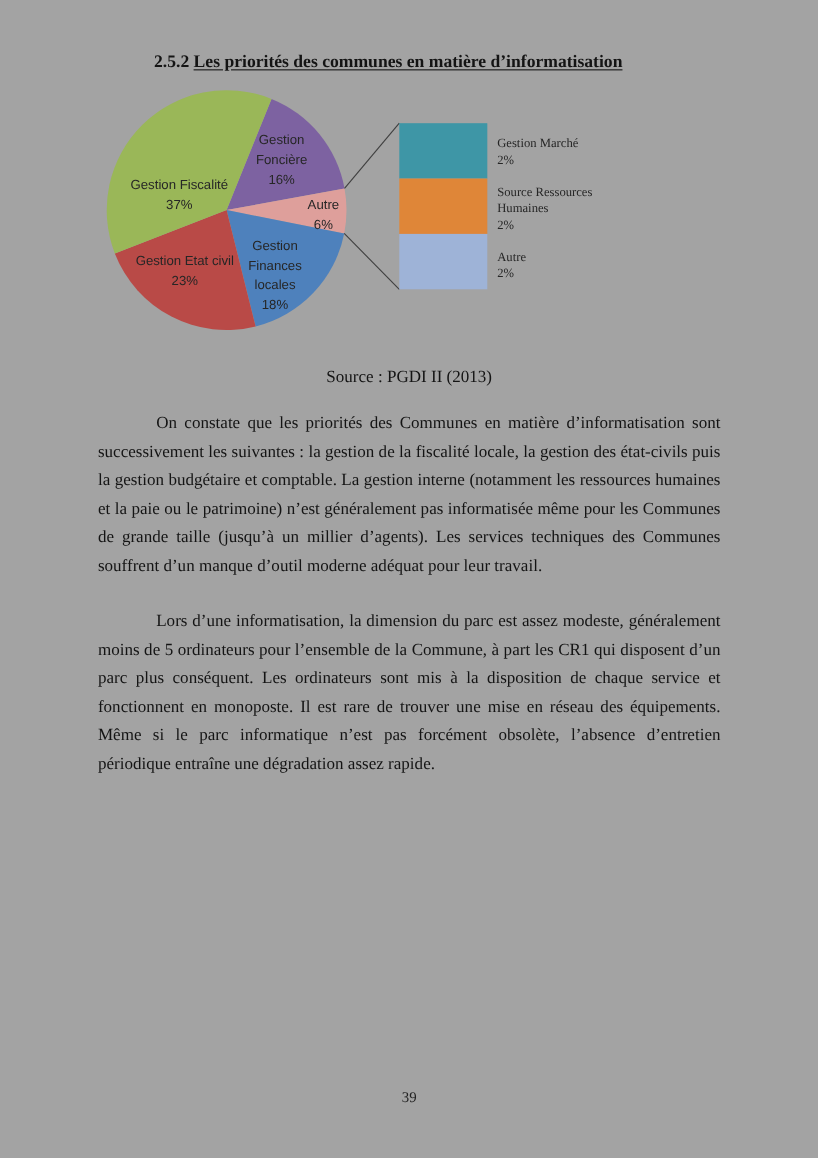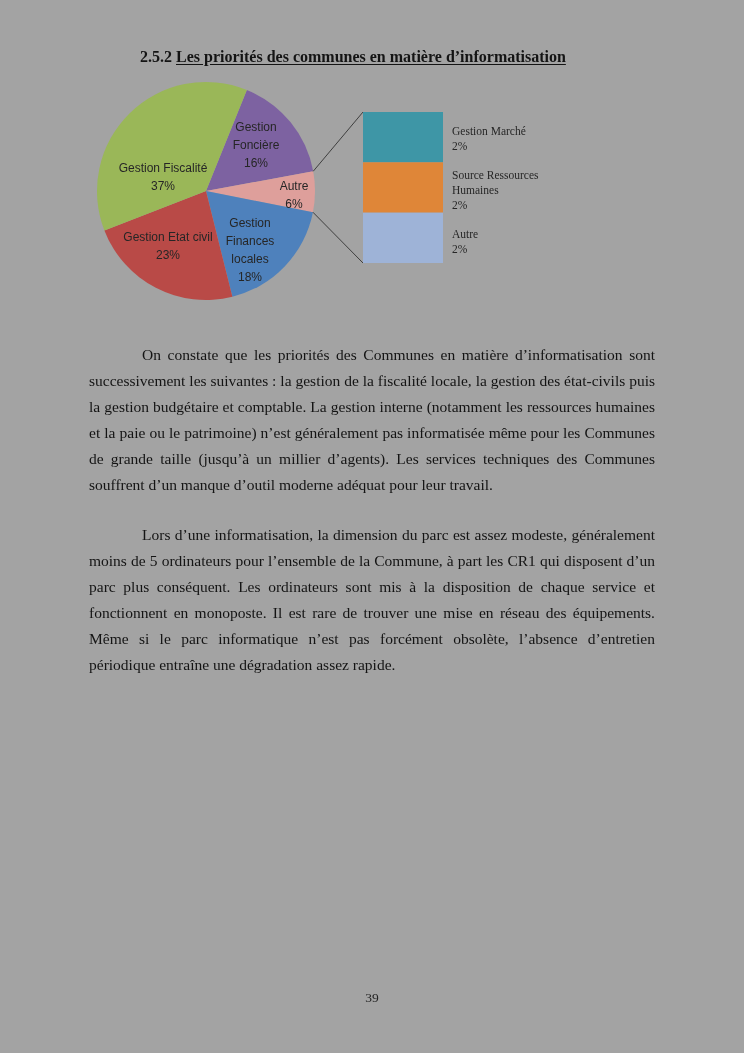--- a/index.html
+++ b/index.html
@@ -85,20 +85,21 @@
           <div>Source Ressources Humaines</div>
           <div>2%</div>
         </div>
         <div class="bar-label" style="left: 363px; top: 148px;">
           <div>Autre</div>
           <div>2%</div>
         </div>
       </div>
   </div>
 
+  <div class="source">Source : PGDI II (2013)</div>
 
   <p class="body p2">On constate que les priorités des Communes en matière d’informatisation sont successivement les suivantes : la gestion de la fiscalité locale, la gestion des état-civils puis la gestion budgétaire et comptable. La gestion interne (notamment les ressources humaines et la paie ou le patrimoine) n’est généralement pas informatisée même pour les Communes de grande taille (jusqu’à un millier d’agents). Les services techniques des Communes souffrent d’un manque d’outil moderne adéquat pour leur travail.</p>
 
 
   <p class="body p3">Lors d’une informatisation, la dimension du parc est assez modeste, généralement moins de 5 ordinateurs pour l’ensemble de la Commune, à part les CR1 qui disposent d’un parc plus conséquent. Les ordinateurs sont mis à la disposition de chaque service et fonctionnent en monoposte. Il est rare de trouver une mise en réseau des équipements. Même si le parc informatique n’est pas forcément obsolète, l’absence d’entretien périodique entraîne une dégradation assez rapide.</p>
 
   <div class="page-number">39</div>
 </div>
 
 </body></html>

